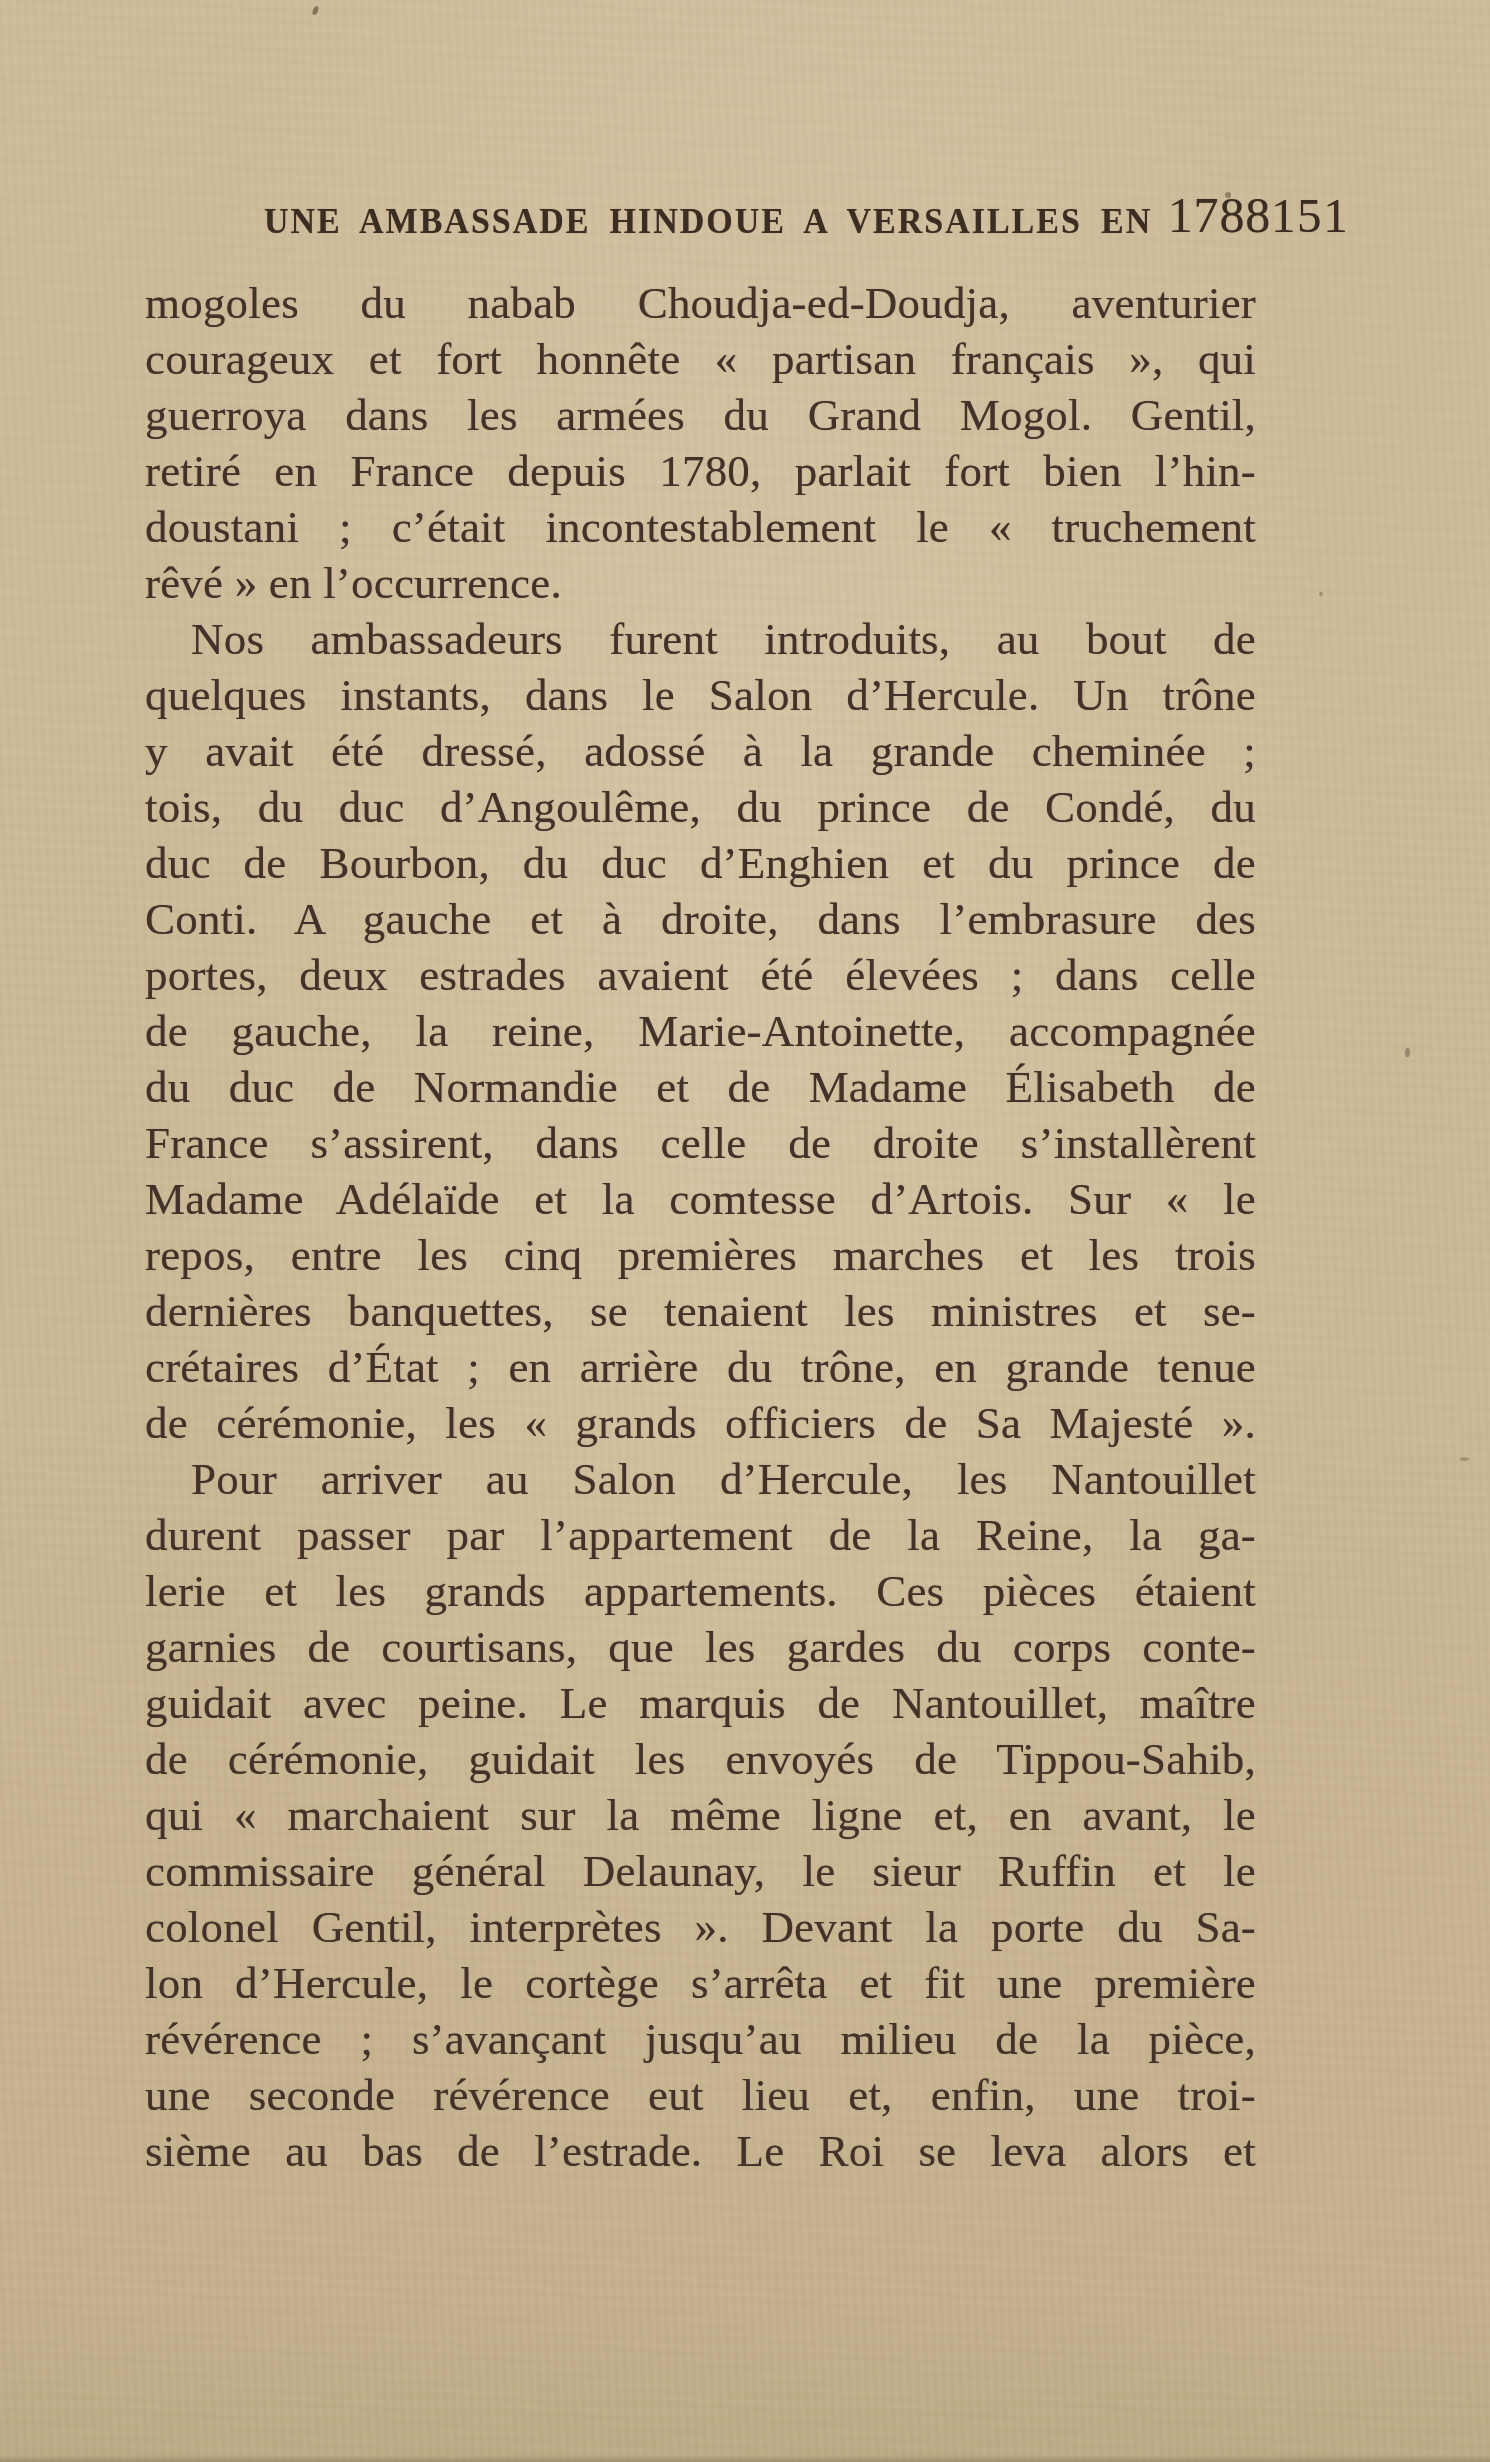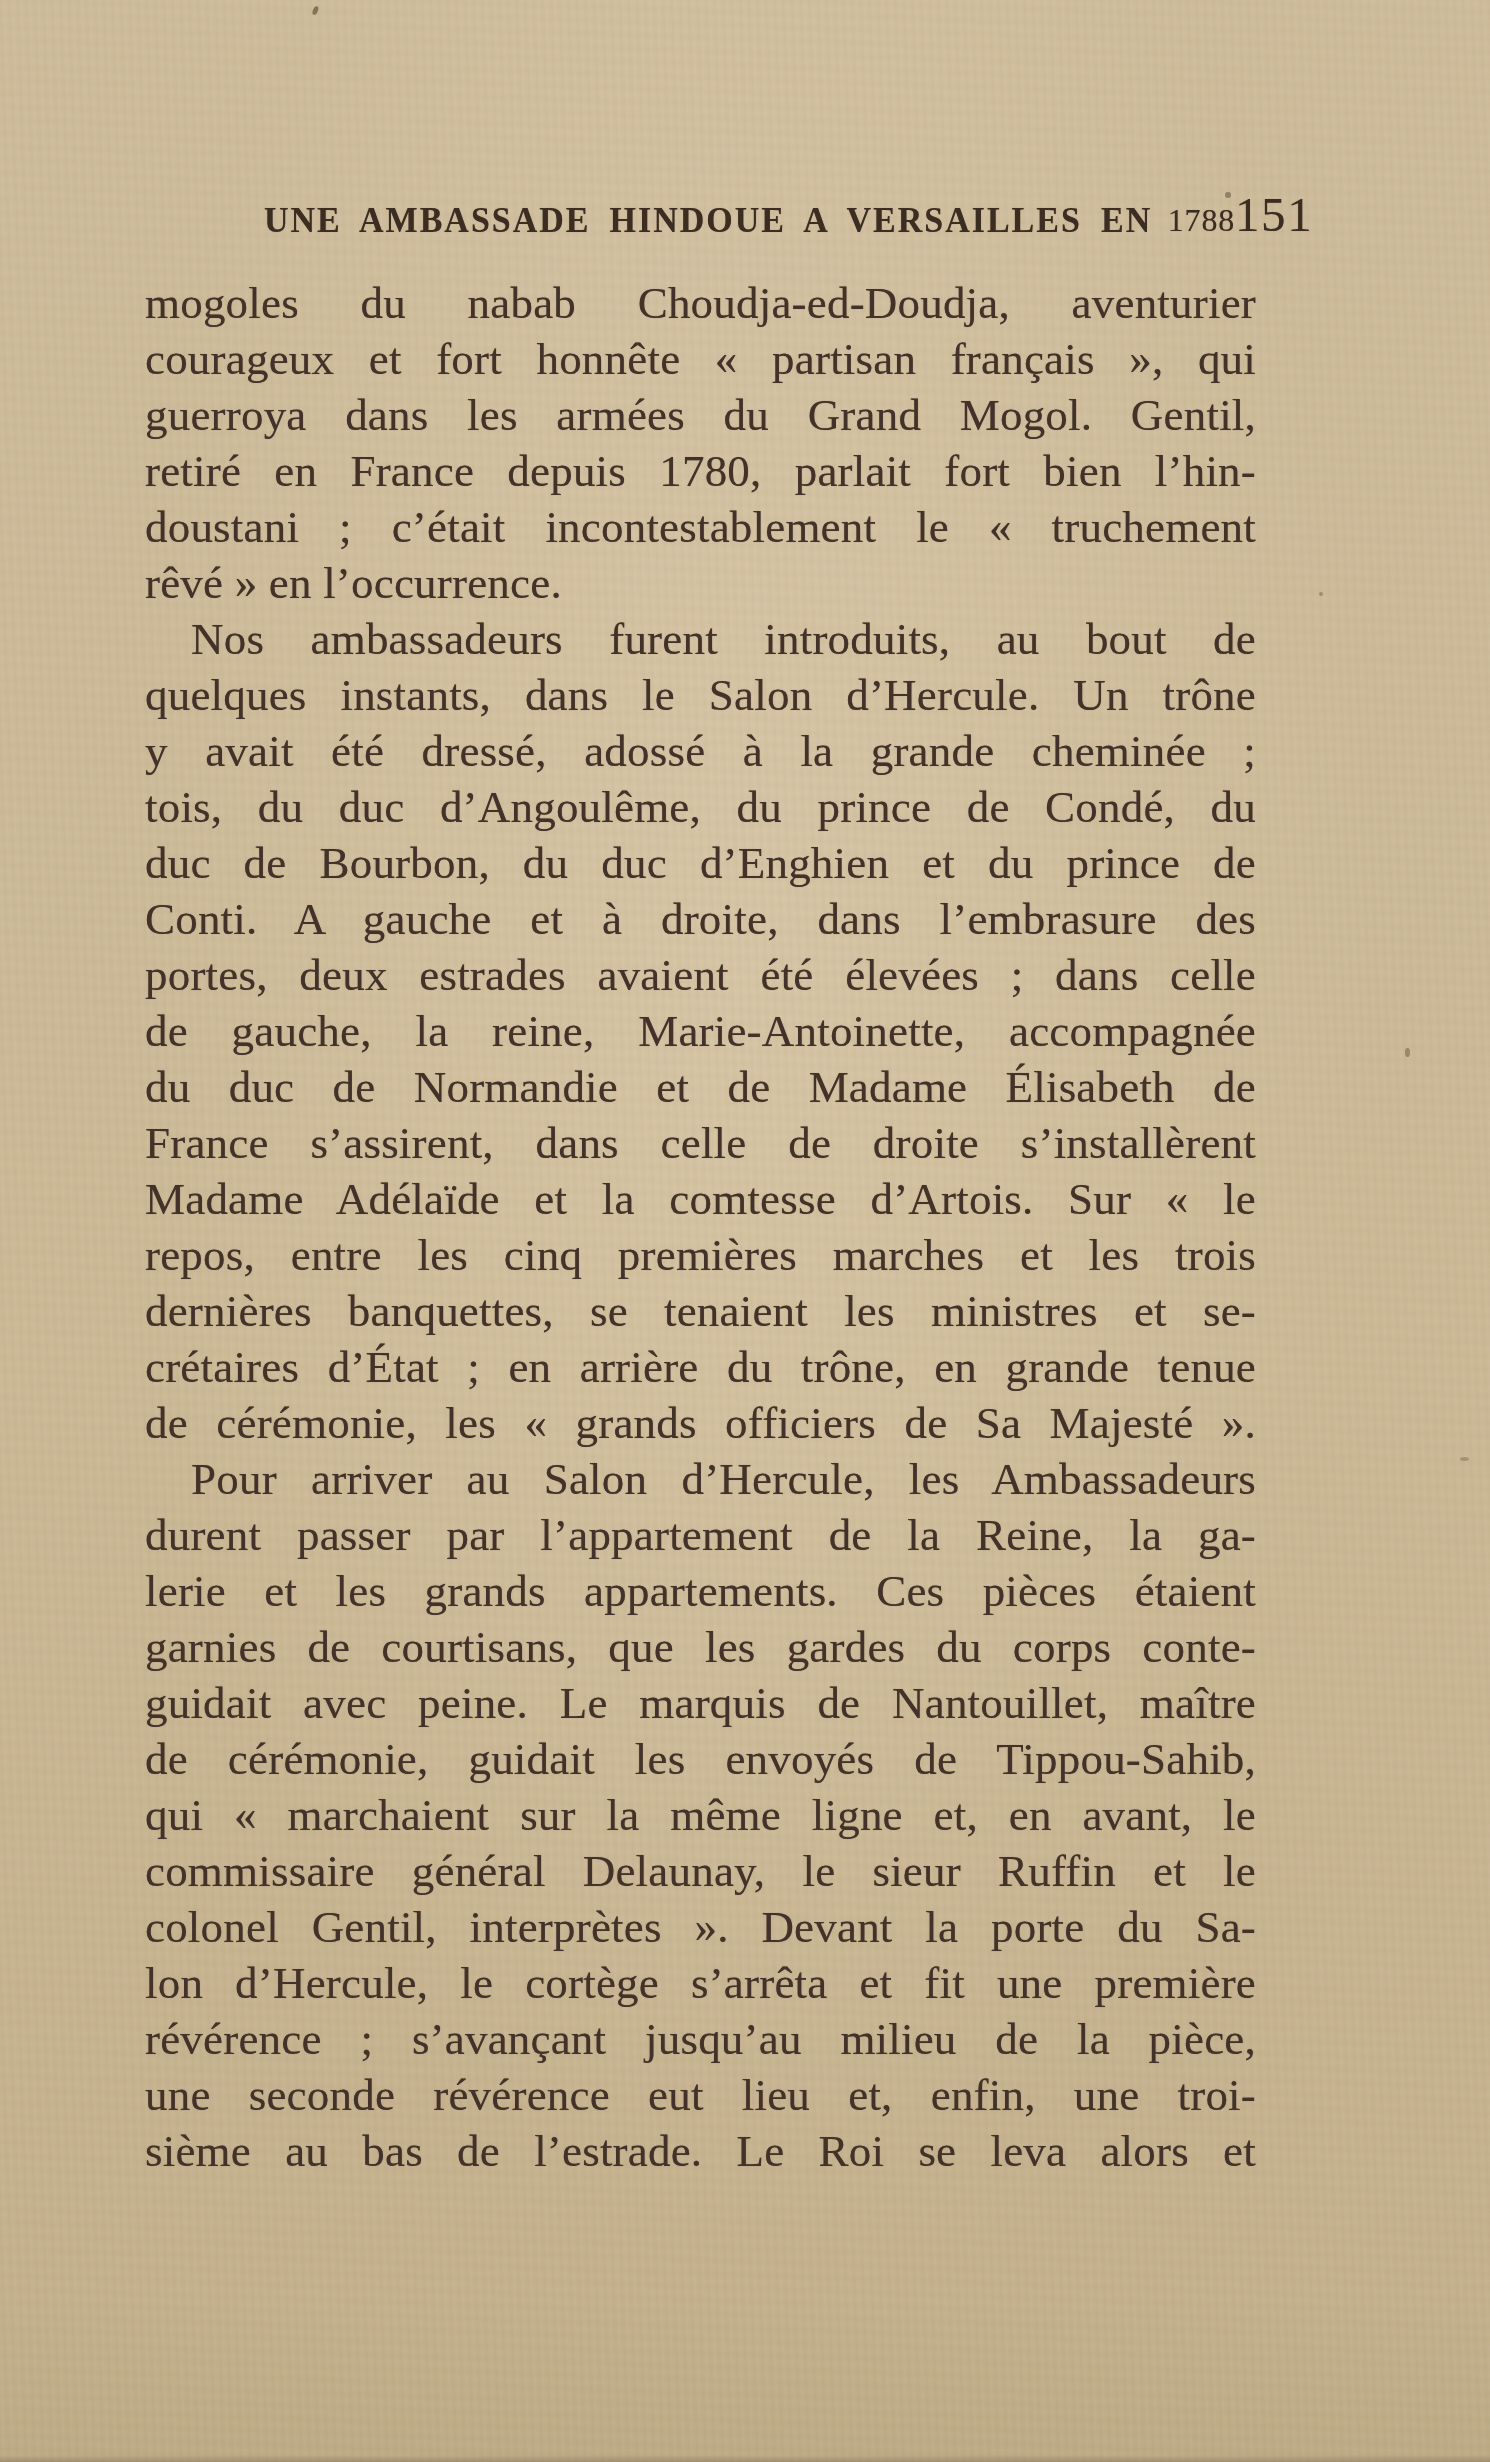--- a/index.html
+++ b/index.html
@@ -47,21 +47,21 @@
   }
   .header-title-group { display: inline-flex; align-items: baseline; }
   .header-title {
     font-size: 34px;
     letter-spacing: 2px;
     word-spacing: 8.6px;
     font-weight: bold;
     transform: scaleY(1.05);
   }
   .header-year {
-    font-size: 32px;
+    font-size: 50px;
     margin-left: 15.6px;
     letter-spacing: 0.8px;
   }
   .header-page-number {
     font-size: 49px;
     letter-spacing: 1.6px;
   }
   .body-text {
     position: absolute;
     top: 275px;
@@ -125,21 +125,21 @@
         <div class="line">de gauche, la reine, Marie-Antoinette, accompagnée</div>
         <div class="line">du duc de Normandie et de Madame Élisabeth de</div>
         <div class="line">France s’assirent, dans celle de droite s’installèrent</div>
         <div class="line">Madame Adélaïde et la comtesse d’Artois. Sur « le</div>
         <div class="line">repos, entre les cinq premières marches et les trois</div>
         <div class="line">dernières banquettes, se tenaient les ministres et se-</div>
         <div class="line">crétaires d’État ; en arrière du trône, en grande tenue</div>
         <div class="line">de cérémonie, les « grands officiers de Sa Majesté ».</div>
       </div>
       <div class="paragraph">
-        <div class="line indent">Pour arriver au Salon d’Hercule, les Ambassadeurs</div>
+        <div class="line indent">Pour arriver au Salon d’Hercule, les Nantouillet</div>
         <div class="line">durent passer par l’appartement de la Reine, la ga-</div>
         <div class="line">lerie et les grands appartements. Ces pièces étaient</div>
         <div class="line">garnies de courtisans, que les gardes du corps conte-</div>
         <div class="line">guidait avec peine. Le marquis de Nantouillet, maître</div>
         <div class="line">de cérémonie, guidait les envoyés de Tippou-Sahib,</div>
         <div class="line">qui « marchaient sur la même ligne et, en avant, le</div>
         <div class="line">commissaire général Delaunay, le sieur Ruffin et le</div>
         <div class="line">colonel Gentil, interprètes ». Devant la porte du Sa-</div>
         <div class="line">lon d’Hercule, le cortège s’arrêta et fit une première</div>
         <div class="line">révérence ; s’avançant jusqu’au milieu de la pièce,</div>

